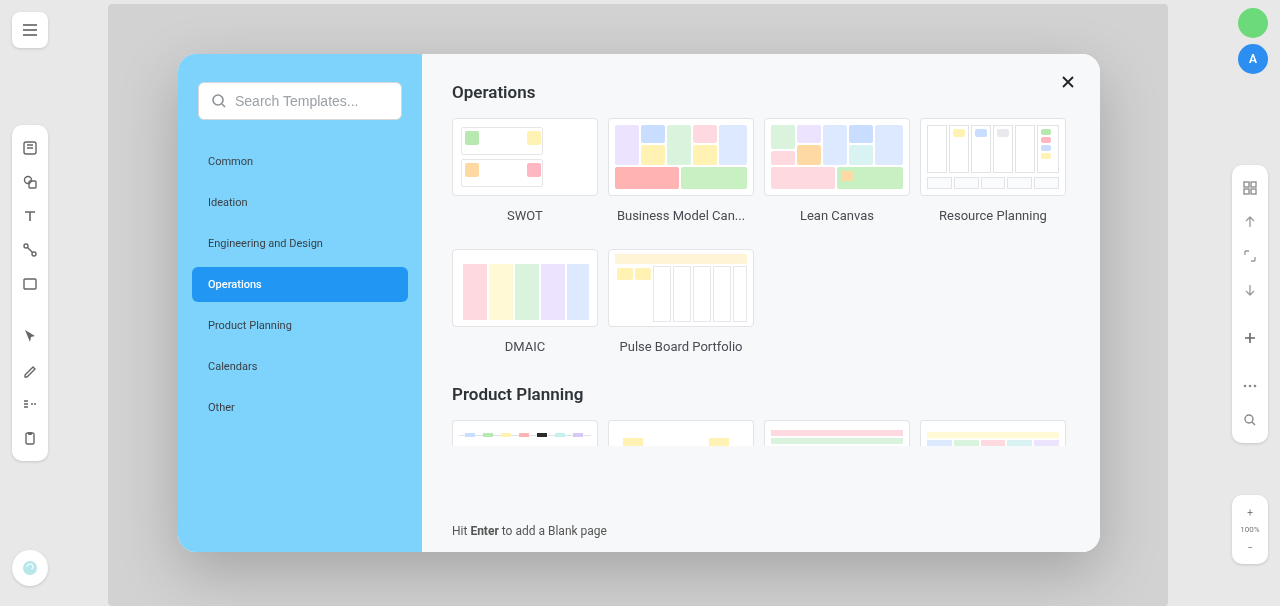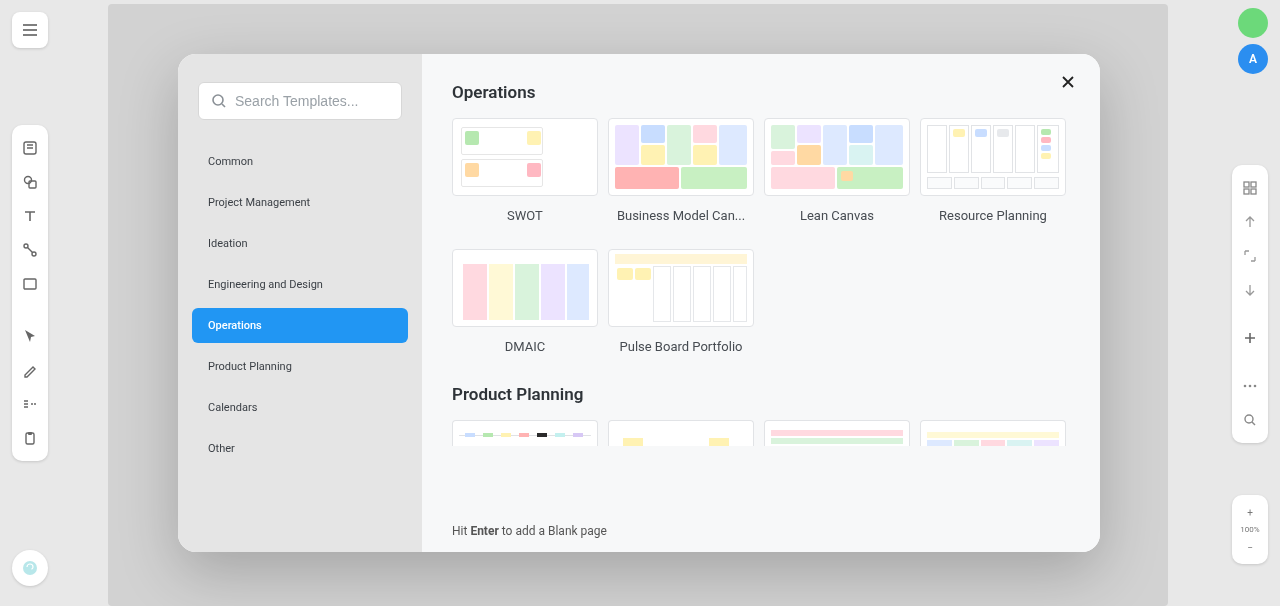--- a/index.html
+++ b/index.html
@@ -53,21 +53,21 @@
   .right-zoom .zbtn { width:28px; height:26px; display:flex; align-items:center; justify-content:center; color:#777; font-size:10px; }
   .right-zoom .zlabel { font-size:8px; color:#777; text-align:right; }
 
   
   .modal {
     position:absolute; left:178px; top:54px; width:922px; height:498px;
     background:#fff; border-radius:18px; box-shadow:0 20px 60px rgba(0,0,0,.22);
     display:flex; overflow:hidden;
   }
   .modal-left {
-    width:244px; background:#e5e5e5; padding:28px 20px 20px 20px; flex-shrink:0;
+    width:244px; background:#7dd3fc; padding:28px 20px 20px 20px; flex-shrink:0;
   }
   .search-wrap {
     position:relative; border:1px solid #d7d7d7; border-radius:6px; height:38px;
     display:flex; align-items:center; padding:0 10px 0 12px; margin-bottom:24px;
     background:#fff;
   }
   .search-wrap svg { flex-shrink:0; }
   .search-wrap input {
     border:none; outline:none; font-size:14px; color:#555; width:100%; margin-left:8px;
     background:transparent;
@@ -294,21 +294,20 @@
   <div class="modal-left">
     <div class="search-wrap">
       <svg width="16" height="16" viewBox="0 0 16 16">
           <circle cx="7" cy="7" r="5" fill="none" stroke="#8a9096" stroke-width="1.6"></circle>
           <path d="M11 11l3 3" stroke="#8a9096" stroke-width="1.6"></path>
         </svg>
       <input type="text" placeholder="Search Templates..." style="">
     </div>
     <div class="cat-list">
       <div class="cat-item">Common</div>
-      <div class="cat-item">Project Management</div>
       <div class="cat-item">Ideation</div>
       <div class="cat-item">Engineering and Design</div>
       <div class="cat-item selected">Operations</div>
       <div class="cat-item">Product Planning</div>
       <div class="cat-item">Calendars</div>
       <div class="cat-item">Other</div>
     </div>
   </div>
 
   <div class="modal-right">

